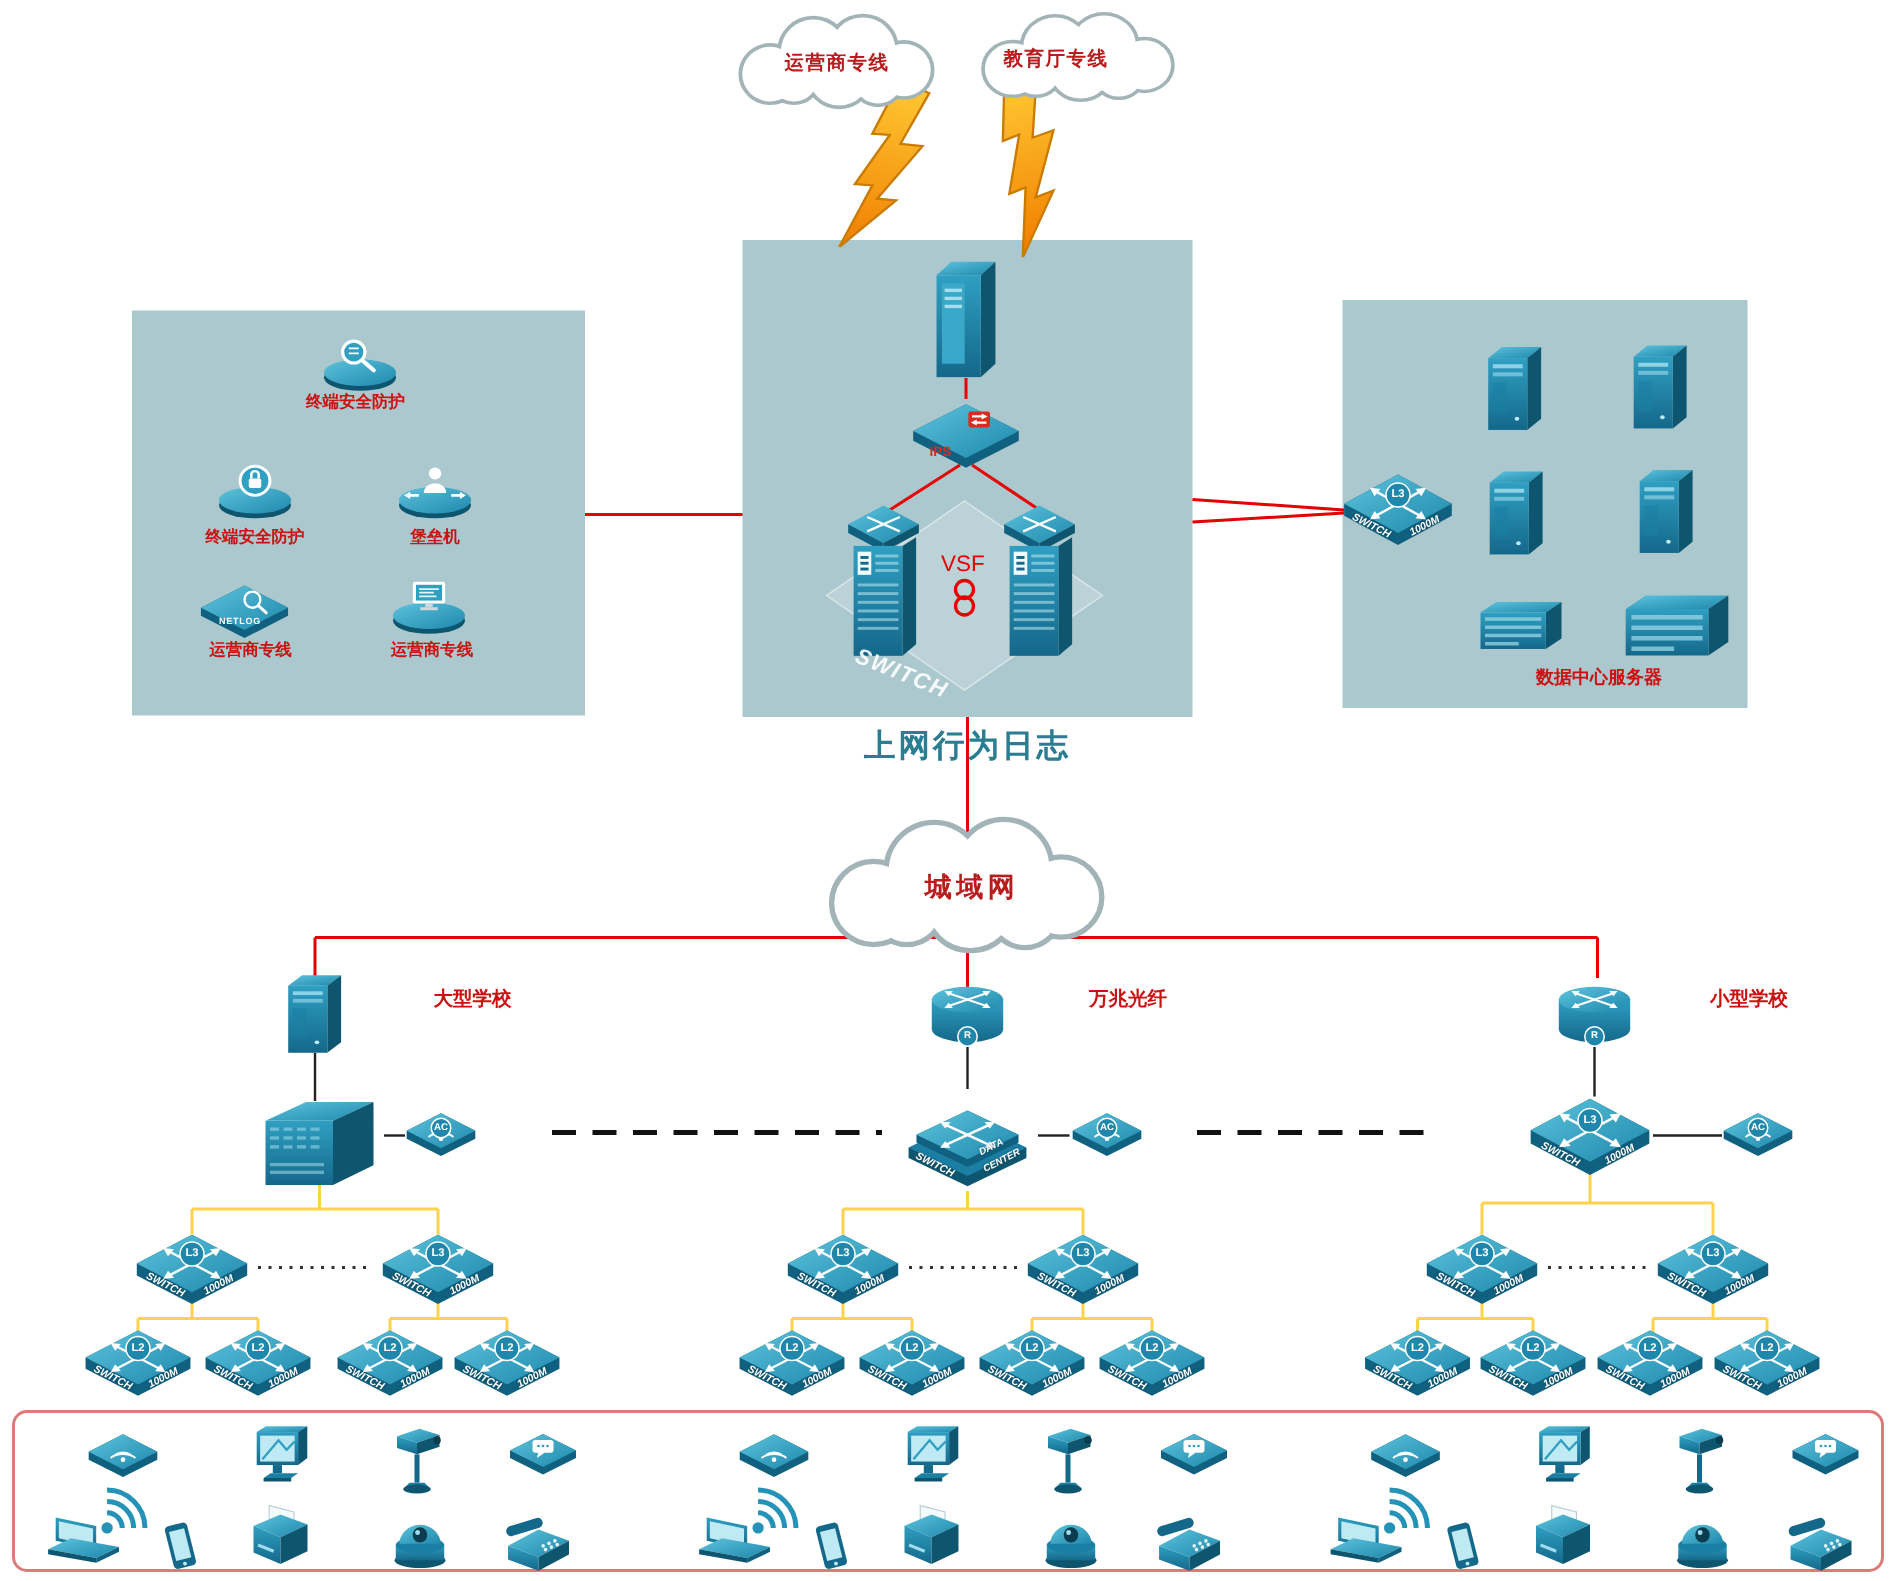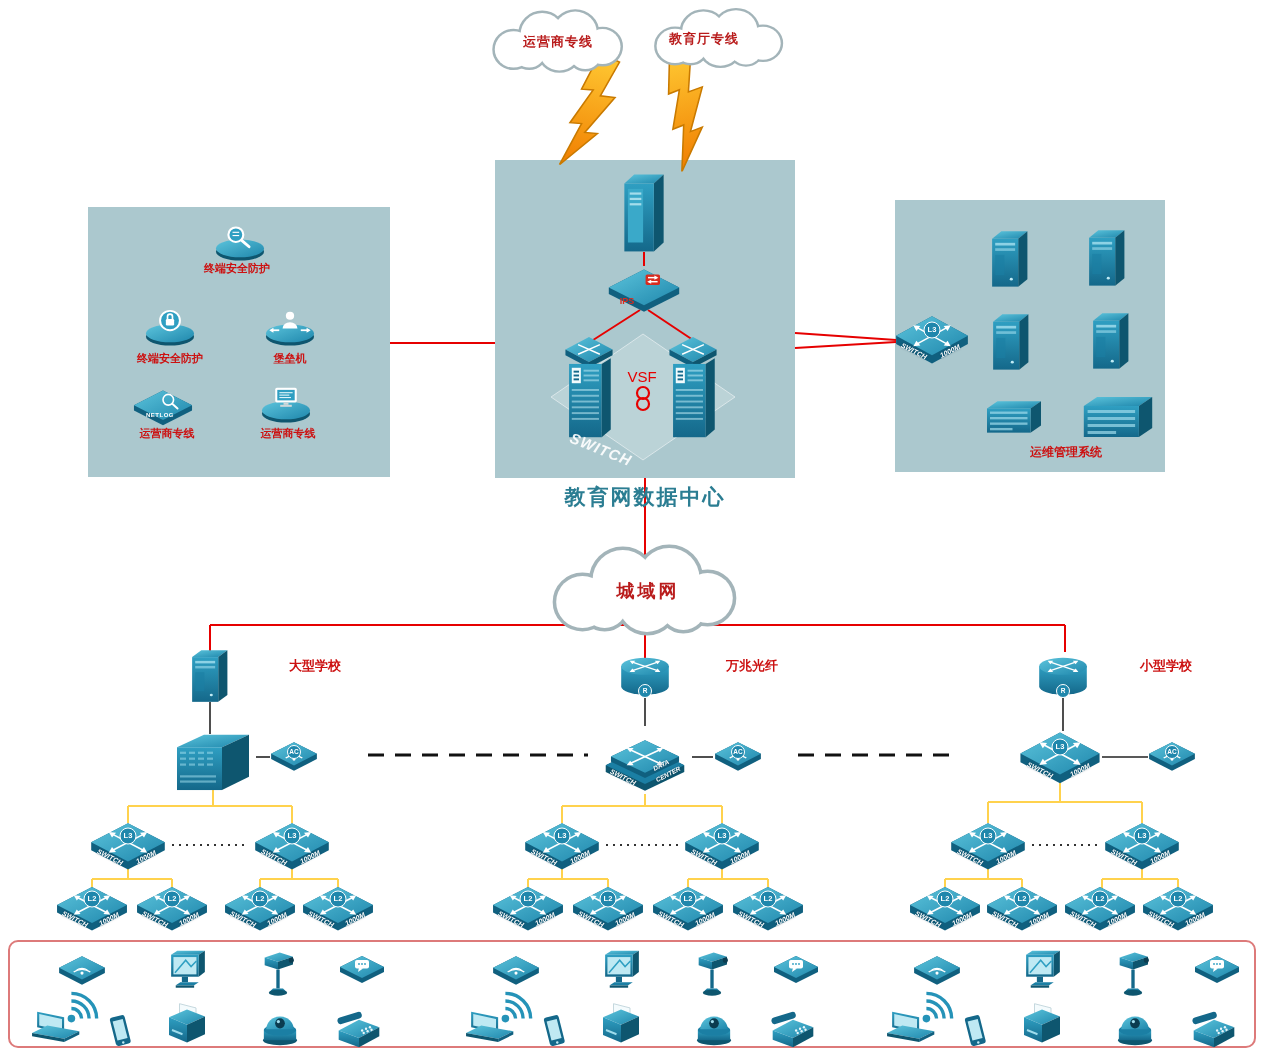--- a/index.html
+++ b/index.html
@@ -462,21 +462,21 @@
  <g>
   <polygon points="643,334 735,397 643,460 551,397" fill="rgba(255,255,255,.2)" stroke="rgba(255,255,255,.5)"></polygon>
   <g stroke="#e60000" stroke-width="2.2" fill="none">
           <circle cx="643" cy="393" r="6"></circle>
           <circle cx="643" cy="404" r="6"></circle>
         </g>
  </g>
 </svg>
 
 
-<span class="abs dc-title" style="left:645px;top:497px;transform:translate(-50%,-50%)">教育网数据中心</span>
+<span class="abs dc-title" style="left:645px;top:497px;transform:translate(-50%,-50%)">上网行为日志</span>
 
 <div id="terminal-box"></div>
 
 <div class="device" style="left: 569px; top: 53px; width: 46px; height: 118px; transform: rotate(14deg);">
       <svg viewBox="0 0 44 120" preserveAspectRatio="none">
         <use href="#sym-bolt"></use>
       </svg>
     </div>
     <div class="device" style="left: 665px; top: 51px; width: 46px; height: 118px; transform: rotate(-12deg);">
       <svg viewBox="0 0 44 120" preserveAspectRatio="none">
@@ -555,21 +555,21 @@
     <div class="device" style="left: 984px; top: 399px; width: 60px; height: 36px;">
       <svg viewBox="0 0 80 46" preserveAspectRatio="none">
         <use href="#sym-rack"></use>
       </svg>
     </div>
     <div class="device" style="left: 1080px; top: 394px; width: 76px; height: 46px;">
       <svg viewBox="0 0 80 46" preserveAspectRatio="none">
         <use href="#sym-rack"></use>
       </svg>
     </div>
-    <span class="abs zone-caption" style="left: 1066px; top: 452px; transform: translate(-50%, -50%) rotate(0deg);">运维管理系统</span>
+    <span class="abs zone-caption" style="left: 1066px; top: 452px; transform: translate(-50%, -50%) rotate(0deg);">数据中心服务器</span>
     <div class="device" style="left: 211px; top: 221px; width: 58px; height: 42px;">
       <svg viewBox="0 0 70 52" preserveAspectRatio="none">
         <use href="#sym-log-audit"></use>
       </svg>
     </div>
     <span class="abs sec-label" style="left: 237px; top: 268px; transform: translate(-50%, -50%) rotate(0deg);">终端安全防护</span>
     <div class="device" style="left: 141px; top: 306px; width: 58px; height: 42px;">
       <svg viewBox="0 0 70 52" preserveAspectRatio="none">
         <use href="#sym-endpoint"></use>
       </svg>

